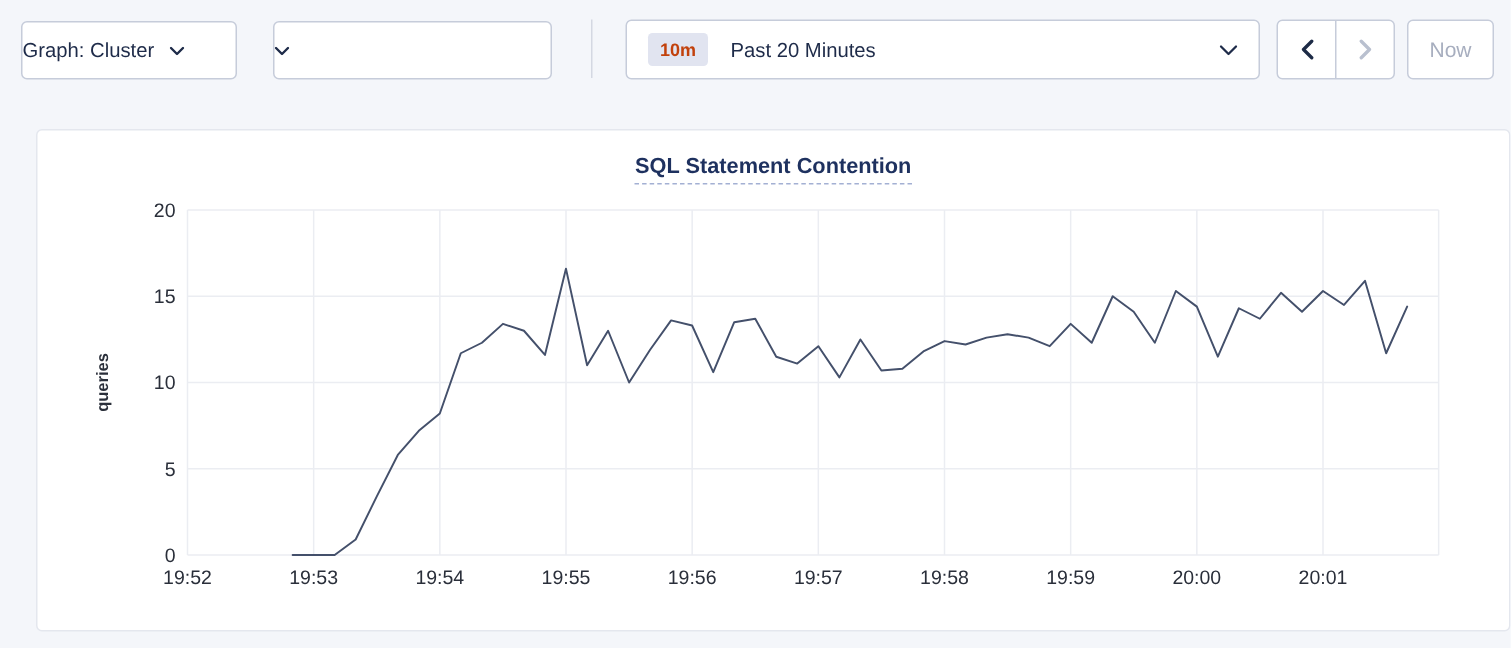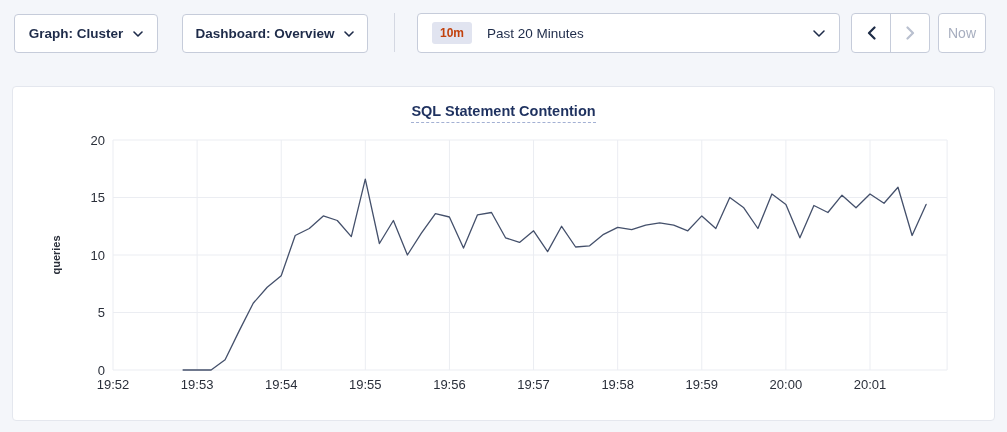--- a/index.html
+++ b/index.html
@@ -4,36 +4,36 @@
 <style>
   * { margin:0; padding:0; box-sizing:border-box; }
   html,body { width:1007px; height:432px; }
   body { font-family:"Liberation Sans", sans-serif; background:#f4f6fa; position:relative; overflow:hidden; }
   .page { position:relative; width:1007px; height:432px; background:#f4f6fa; }
 
   
   .toolbar { position:absolute; left:0; top:0; width:1007px; height:72px; }
   .ctl { position:absolute; background:#fff; border:1px solid #c6ccda; border-radius:4px;
          display:flex; align-items:center; color:#1e2b49; font-size:13.5px; cursor:pointer; }
-  .dd { justify-content:center; gap:10px;font-weight:bold; }
+  .dd { gap:10px; }
   .dd-graph { left:14px; top:14px; width:144px; height:39px; }
   .dd-dashboard { left:182px; top:14px; width:186px; height:39px; }
   .vdivider { position:absolute; left:394px; top:13px; width:1px; height:39px; background:#d4d8e2; }
   .timepicker { left:417px; top:13px; width:423px; height:40px; padding:0 14px; }
   .badge { background:#e1e4f0; color:#c2410c; font-weight:bold; font-size:12px;
            border-radius:3px; padding:4px 8px; margin-right:15px; }
   .timepicker .chev { margin-left:auto; }
   .btn-group { left:851px; top:13px; width:79px; height:40px; padding:0; }
   .btn-group .half { flex:1; height:100%; display:flex; align-items:center; justify-content:center; }
   .btn-group .half + .half { border-left:1px solid #c6ccda; }
-  .now-btn { left:938px; top:13px; width:48px; height:40px; justify-content:center;
+  .now-btn { left:938px; top:13px; width:58px; height:40px; justify-content:center;
              color:#a7aebf; font-size:14px; }
 
   
-  .panel { position:absolute; left:12px; top:86px; width:983px; height:335px;
+  .panel { position:absolute; left:24px; top:86px; width:983px; height:335px;
            background:#fff; border:1px solid #e4e7ee; border-radius:4px; }
   .panel-title-row { height:36px; display:flex; align-items:flex-end; justify-content:center; }
   .panel-title { font-size:14.5px; font-weight:bold; color:#1e315f;
                  border-bottom:1px dashed #a3b0d3; padding-bottom:3px; cursor:help; }
   .chart-wrap { position:absolute; left:0; top:36px; width:983px; height:299px; }
   .tick { font-size:13px; fill:#2a2f3a; font-family:"Liberation Sans", sans-serif; }
   .ylab { font-size:11px; font-weight:bold; fill:#2a2f3a; font-family:"Liberation Sans", sans-serif; }
 </style>
 </head>
 <body>
@@ -43,21 +43,20 @@
   <div class="toolbar">
 
     <div class="ctl dd dd-graph">
       <span>Graph: Cluster</span>
       <svg class="chev" width="10" height="6" viewBox="0 0 10 6">
         <path d="M1 1 L5 5 L9 1" fill="none" stroke="#1e2b49" stroke-width="1.6" stroke-linecap="round" stroke-linejoin="round"></path>
       </svg>
     </div>
 
     <div class="ctl dd dd-dashboard">
-      <span>Dashboard: Overview</span>
       <svg class="chev" width="10" height="6" viewBox="0 0 10 6">
         <path d="M1 1 L5 5 L9 1" fill="none" stroke="#1e2b49" stroke-width="1.6" stroke-linecap="round" stroke-linejoin="round"></path>
       </svg>
     </div>
 
     <div class="vdivider"></div>
 
     <div class="ctl timepicker">
       <span class="badge">10m</span>
       <span>Past 20 Minutes</span>

